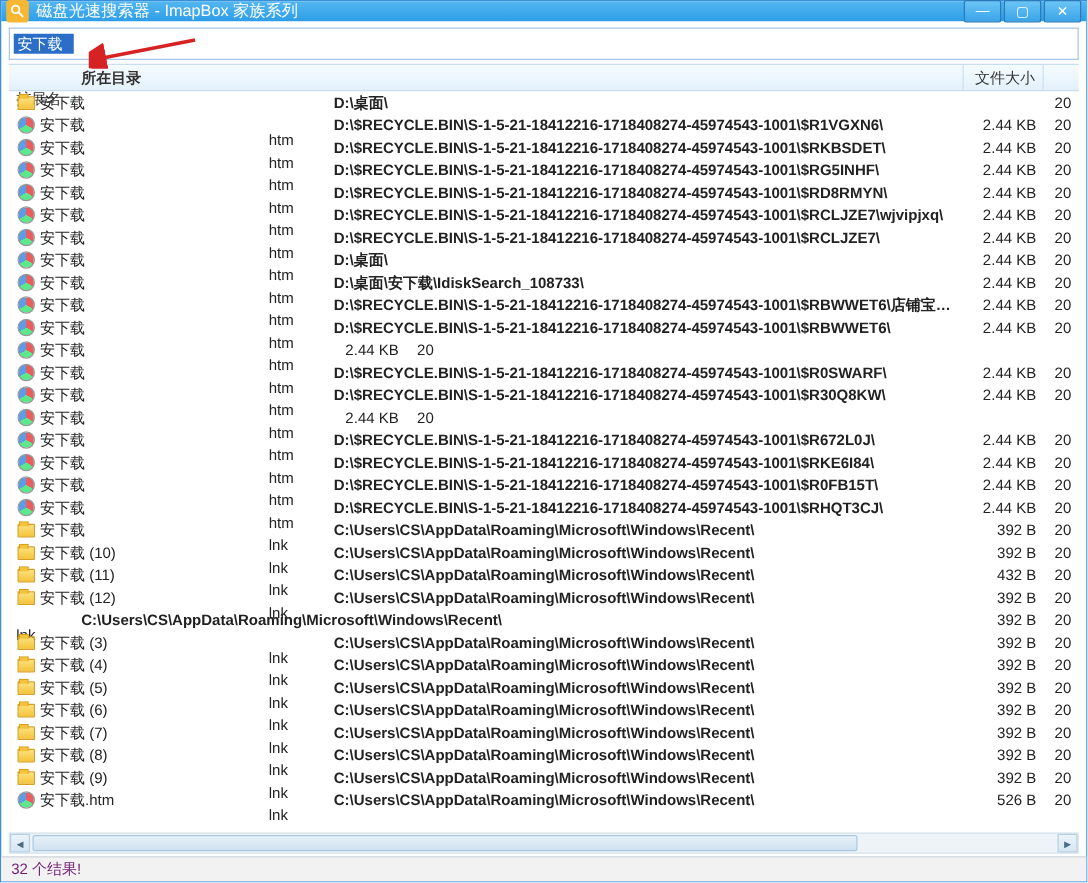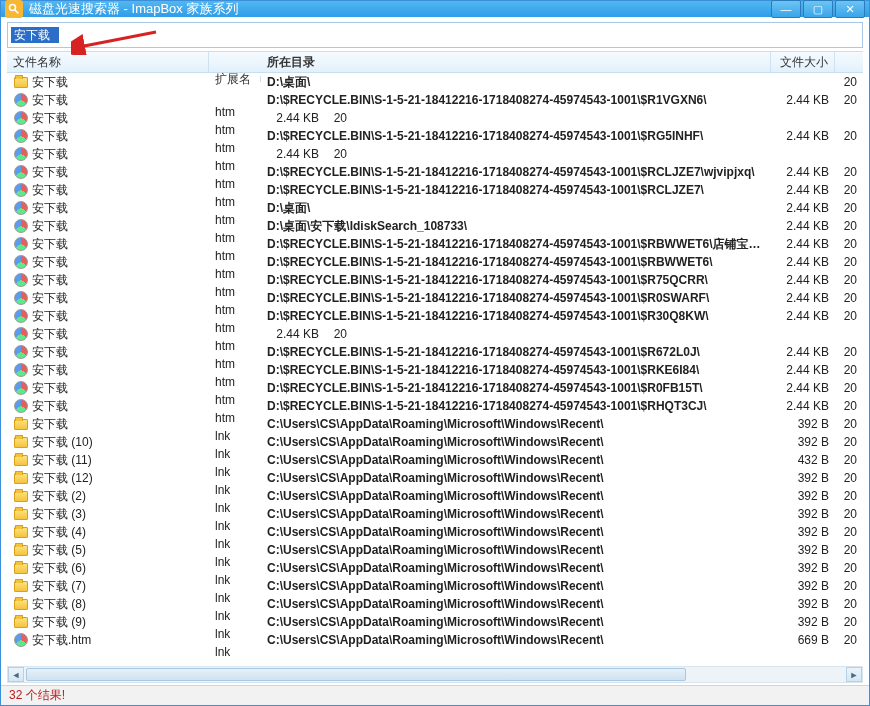--- a/index.html
+++ b/index.html
@@ -29,21 +29,21 @@
     .row .cell { padding: 0 6px; overflow:hidden; white-space:nowrap; text-overflow:ellipsis; }
     .row .cell.col-size, .row .cell.col-extra { text-align:right; }
     .icon-wrap { width:16px; height:16px; margin-right:3px; display:inline-flex; align-items:center; justify-content:center; flex-shrink:0; }
     .row .name-content { display:flex; align-items:center; }
     .folder-icon { width:14px; height:11px; background:linear-gradient(to bottom,#fce27e,#f5c33b); border:1px solid #d9a01e; border-radius:1px; position:relative; }
     .folder-icon:before { content:""; position:absolute; top:-3px; left:0; width:6px; height:3px; background:#f5c33b; border:1px solid #d9a01e; border-bottom:none; border-radius:1px 1px 0 0; }
     .htm-icon { width:14px; height:14px; border-radius:50%; background: conic-gradient(#e85d5d 0 120deg,#5de88b 120deg 240deg,#5d9de8 240deg 360deg); border:1px solid #999; }
     .lnk-icon { width:14px; height:11px; background:linear-gradient(to bottom,#fce27e,#f5c33b); border:1px solid #d9a01e; border-radius:1px; position:relative; }
     .lnk-icon:before { content:""; position:absolute; top:-3px; left:0; width:6px; height:3px; background:#f5c33b; border:1px solid #d9a01e; border-bottom:none; border-radius:1px 1px 0 0; }
     .col-name-cell { width:202px; }
-    .status-bar { height: 20px; border-top:1px solid #cfd6db; background:#f2f2f2; padding: 2px 8px; font-size:12px; color:#b91c1c; display:flex; align-items:center; }
+    .status-bar { height: 20px; border-top:1px solid #cfd6db; background:#f2f2f2; padding: 2px 8px; font-size:12px; color:#701a75; display:flex; align-items:center; }
     .scrollbar-h { height:17px; margin:0 6px 2px 6px; background:#eef3f7; border:1px solid #d8e4ee; position:relative; }
     .scrollbar-h .thumb { position:absolute; left:18px; top:1px; bottom:1px; width: 660px; background:linear-gradient(to bottom,#e6f0f8,#cfe2f1); border:1px solid #a9c9e3; border-radius:2px; }
     .scrollbar-h .arrow-btn { position:absolute; top:0; bottom:0; width:16px; background:linear-gradient(to bottom,#eaf3fa,#d6e7f4); border:1px solid #b7d0e4; display:flex; align-items:center; justify-content:center; font-size:9px; color:#4a6a85; }
     .scrollbar-h .arrow-left { left:0; }
     .scrollbar-h .arrow-right { right:0; }
   </style>
 </head>
 <body>
 
 <div class="window">
@@ -73,21 +73,20 @@
   </svg>
 
   <div class="search-bar">
     <span class="search-input-wrap">
       <input class="search-input" value="安下载" style="">
     </span>
     <span class="search-rest"></span>
   </div>
 
   <div class="header-row">
-    <div class="header-cell col-name">文件名称</div>
     <div class="header-cell col-ext">扩展名</div>
     <div class="header-cell col-dir">所在目录</div>
     <div class="header-cell col-size">文件大小</div>
     <div class="header-cell col-extra"></div>
   </div>
 
   <div class="file-list" id="file-list">
       <div class="row">
         <div class="cell col-name-cell">
           <span class="name-content">
@@ -119,20 +118,21 @@
       <div class="row">
         <div class="cell col-name-cell">
           <span class="name-content">
             <span class="icon-wrap">
               <span class="htm-icon"></span>
             </span>
             <span>安下载</span>
           </span>
         </div>
         <div class="cell col-ext">htm</div>
+        <div class="cell col-dir">D:\$RECYCLE.BIN\S-1-5-21-18412216-1718408274-45974543-1001\$RKBSDET\</div>
         <div class="cell col-size">2.44 KB</div>
         <div class="cell col-extra">20</div>
       </div>
       <div class="row">
         <div class="cell col-name-cell">
           <span class="name-content">
             <span class="icon-wrap">
               <span class="htm-icon"></span>
             </span>
             <span>安下载</span>
@@ -146,20 +146,21 @@
       <div class="row">
         <div class="cell col-name-cell">
           <span class="name-content">
             <span class="icon-wrap">
               <span class="htm-icon"></span>
             </span>
             <span>安下载</span>
           </span>
         </div>
         <div class="cell col-ext">htm</div>
+        <div class="cell col-dir">D:\$RECYCLE.BIN\S-1-5-21-18412216-1718408274-45974543-1001\$RD8RMYN\</div>
         <div class="cell col-size">2.44 KB</div>
         <div class="cell col-extra">20</div>
       </div>
       <div class="row">
         <div class="cell col-name-cell">
           <span class="name-content">
             <span class="icon-wrap">
               <span class="htm-icon"></span>
             </span>
             <span>安下载</span>
@@ -243,21 +244,20 @@
       <div class="row">
         <div class="cell col-name-cell">
           <span class="name-content">
             <span class="icon-wrap">
               <span class="htm-icon"></span>
             </span>
             <span>安下载</span>
           </span>
         </div>
         <div class="cell col-ext">htm</div>
-        <div class="cell col-dir">D:\$RECYCLE.BIN\S-1-5-21-18412216-1718408274-45974543-1001\$R75QCRR\</div>
         <div class="cell col-size">2.44 KB</div>
         <div class="cell col-extra">20</div>
       </div>
       <div class="row">
         <div class="cell col-name-cell">
           <span class="name-content">
             <span class="icon-wrap">
               <span class="htm-icon"></span>
             </span>
             <span>安下载</span>
@@ -401,28 +401,20 @@
             </span>
             <span>安下载 (12)</span>
           </span>
         </div>
         <div class="cell col-ext">lnk</div>
         <div class="cell col-dir">C:\Users\CS\AppData\Roaming\Microsoft\Windows\Recent\</div>
         <div class="cell col-size">392 B</div>
         <div class="cell col-extra">20</div>
       </div>
       <div class="row">
-        <div class="cell col-name-cell">
-          <span class="name-content">
-            <span class="icon-wrap">
-              <span class="lnk-icon"></span>
-            </span>
-            <span>安下载 (2)</span>
-          </span>
-        </div>
         <div class="cell col-ext">lnk</div>
         <div class="cell col-dir">C:\Users\CS\AppData\Roaming\Microsoft\Windows\Recent\</div>
         <div class="cell col-size">392 B</div>
         <div class="cell col-extra">20</div>
       </div>
       <div class="row">
         <div class="cell col-name-cell">
           <span class="name-content">
             <span class="icon-wrap">
               <span class="lnk-icon"></span>
@@ -523,21 +515,21 @@
         <div class="cell col-name-cell">
           <span class="name-content">
             <span class="icon-wrap">
               <span class="htm-icon"></span>
             </span>
             <span>安下载.htm</span>
           </span>
         </div>
         <div class="cell col-ext">lnk</div>
         <div class="cell col-dir">C:\Users\CS\AppData\Roaming\Microsoft\Windows\Recent\</div>
-        <div class="cell col-size">669 B</div>
+        <div class="cell col-size">526 B</div>
         <div class="cell col-extra">20</div>
       </div>
     </div>
 
   <div class="scrollbar-h">
     <div class="arrow-btn arrow-left">◄</div>
     <div class="thumb"></div>
     <div class="arrow-btn arrow-right">►</div>
   </div>
 

